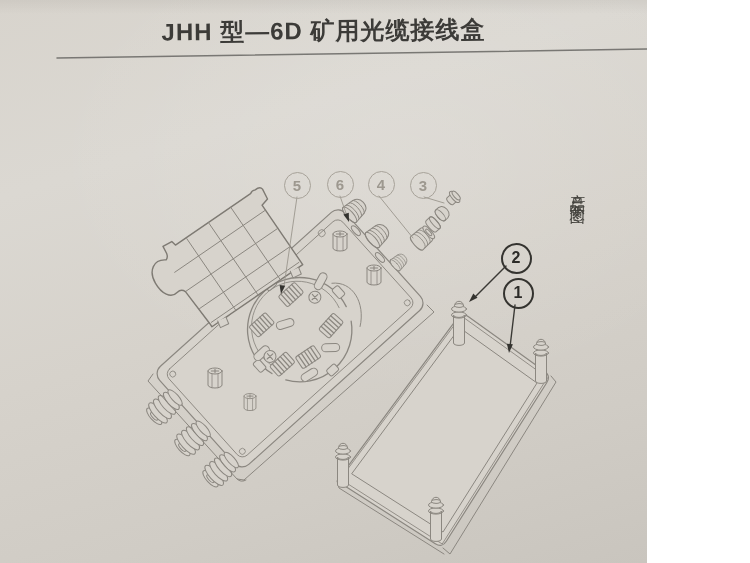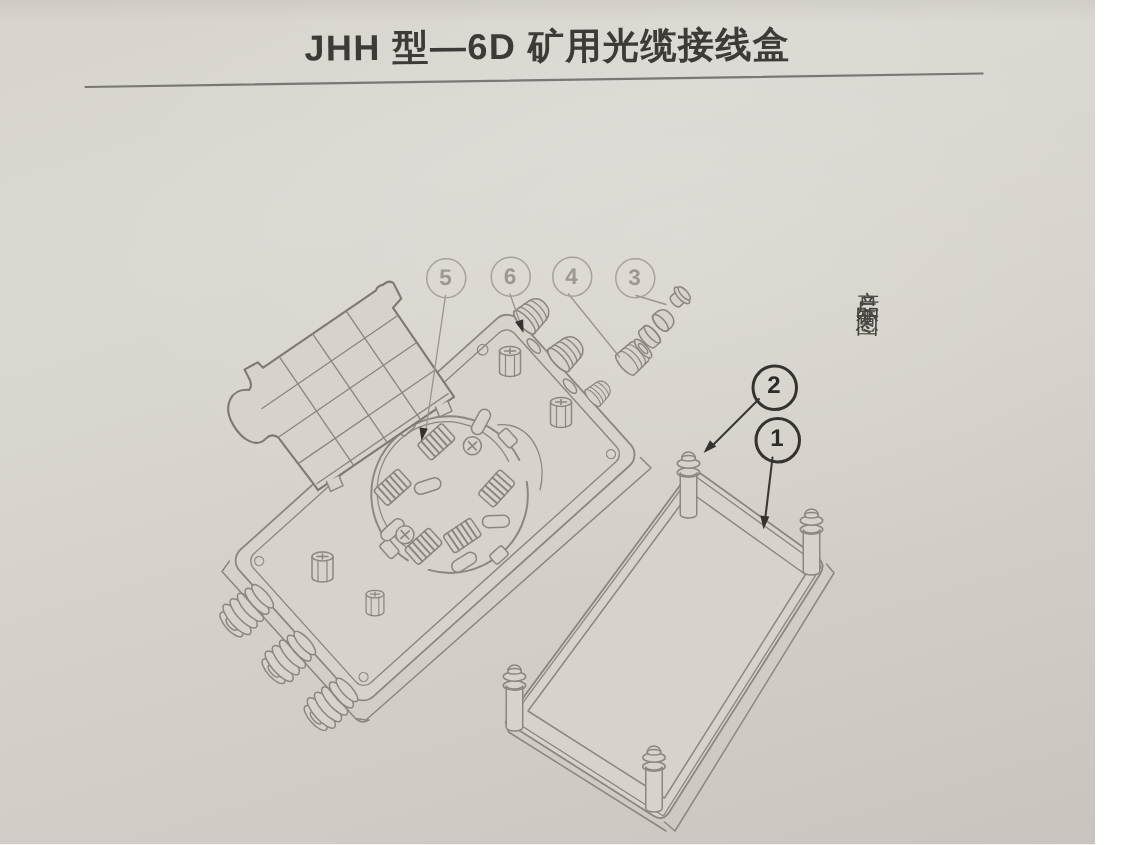--- a/index.html
+++ b/index.html
@@ -1,21 +1,21 @@
 <!DOCTYPE html>
 <html><head>
 <meta charset="utf-8">
 <style>
   html,body{margin:0;padding:0;}
   body{
     width:750px;height:563px;overflow:hidden;
     font-family:"Liberation Sans","DejaVu Sans",sans-serif;
   }
   .stage{
-    position:relative;width:730px;height:563px;overflow:hidden;
+    position:relative;width:647px;height:563px;overflow:hidden;
     background:
       linear-gradient(to bottom, rgba(120,115,108,0.10), rgba(120,115,108,0) 2.5%),
       radial-gradient(90% 70% at 62% 28%, rgba(255,255,255,0.12), rgba(255,255,255,0) 62%),
       linear-gradient(163deg,#d8d4cd 0%,#dbd8d2 26%,#d6d2cb 52%,#d0ccc5 78%,#c9c5be 100%);
   }
   .title{
     position:absolute;left:0;top:15px;width:100%;
     text-align:center;font-size:24px;font-weight:bold;
     color:#3c3b38;letter-spacing:1px;transform:rotate(-0.5deg);
   }

